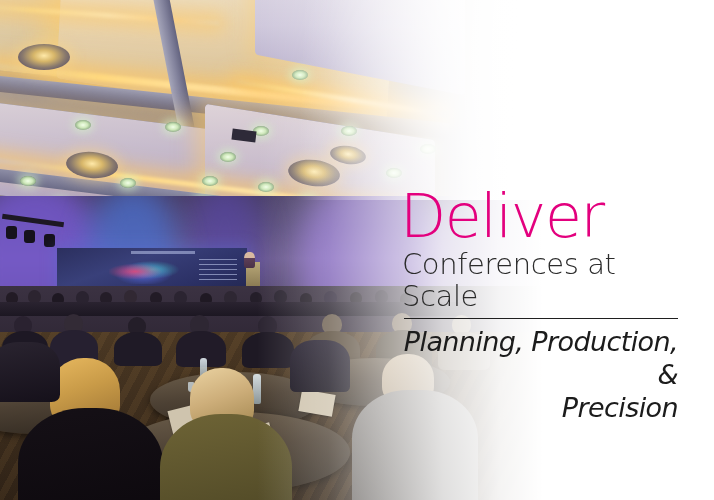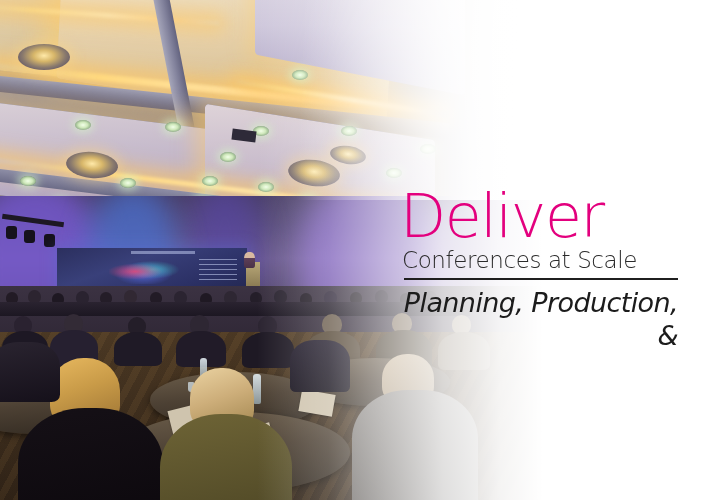--- a/index.html
+++ b/index.html
@@ -268,21 +268,21 @@
     font-size:60px;
     line-height:.96;
     letter-spacing:-1.4px;
     color:#e3007e;
     text-align:left;
     margin:0 0 2px 4px;
   }
   .h-sub{
     font-family:"DejaVu Sans", sans-serif;
     font-weight:300;
-    font-size:23px;
+    font-size:29px;
     line-height:1.12;
     letter-spacing:-.4px;
     color:#2b2b2b;
     text-align:left;
     margin:0 0 5px 6px;
   }
   .rule{
     height:1.5px;background:#1f1f1f;margin:0 2px 7px 8px;
   }
   .h-ital{
@@ -440,15 +440,16 @@
     <div class="fade"></div>
     <div class="fade-top"></div>
   </div>
 
 
   <div class="headline">
     <div class="h-main">Deliver</div>
     <div class="h-sub">Conferences at Scale</div>
     <div class="rule"></div>
     <div class="h-ital">Planning, Production, &amp;</div>
+    <div class="h-ital">Precision</div>
   </div>
 
 </div>
 
 </body></html>

